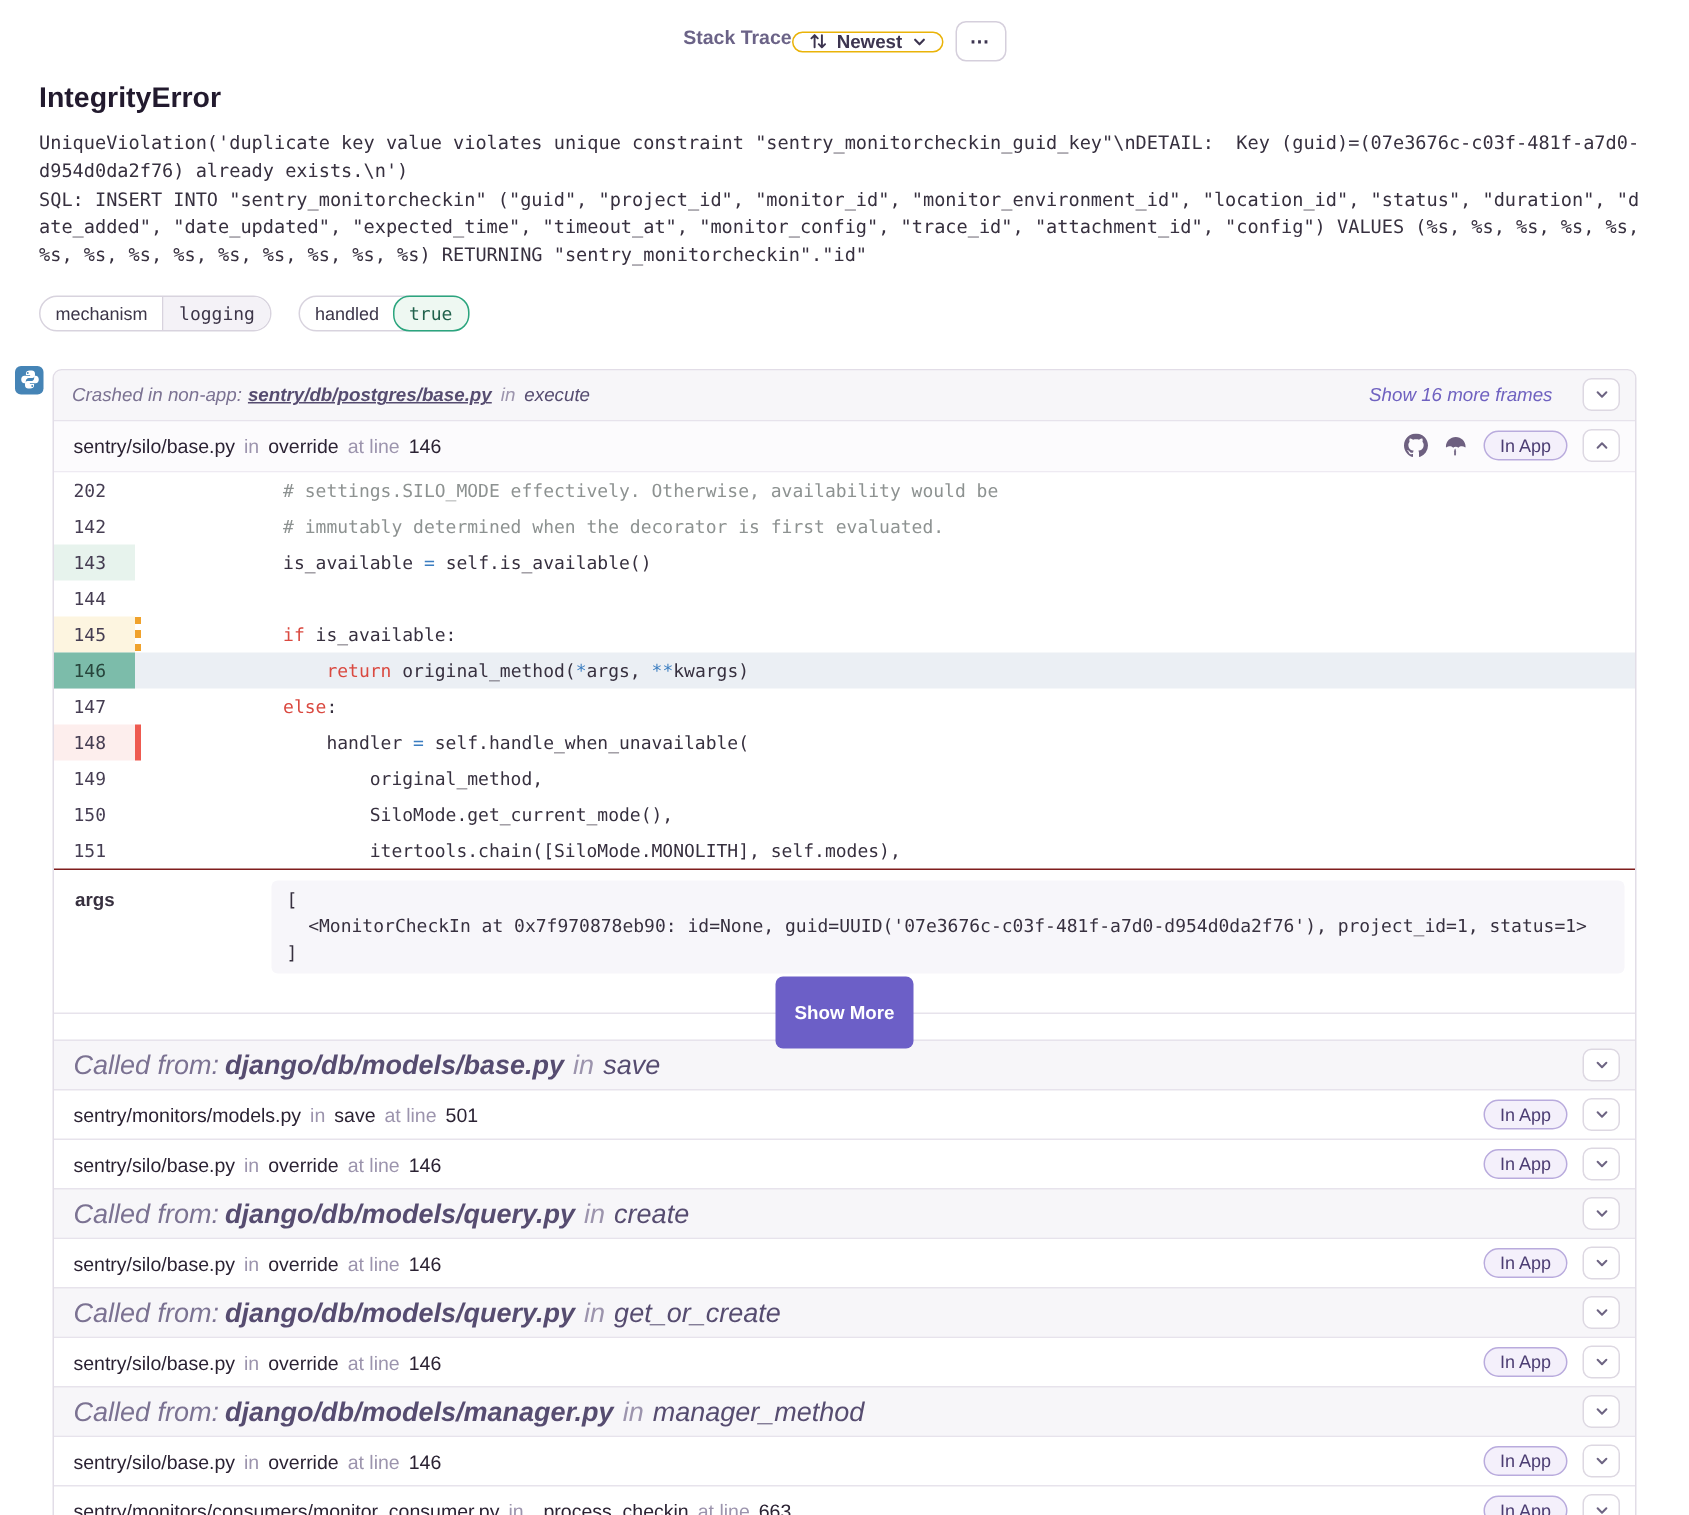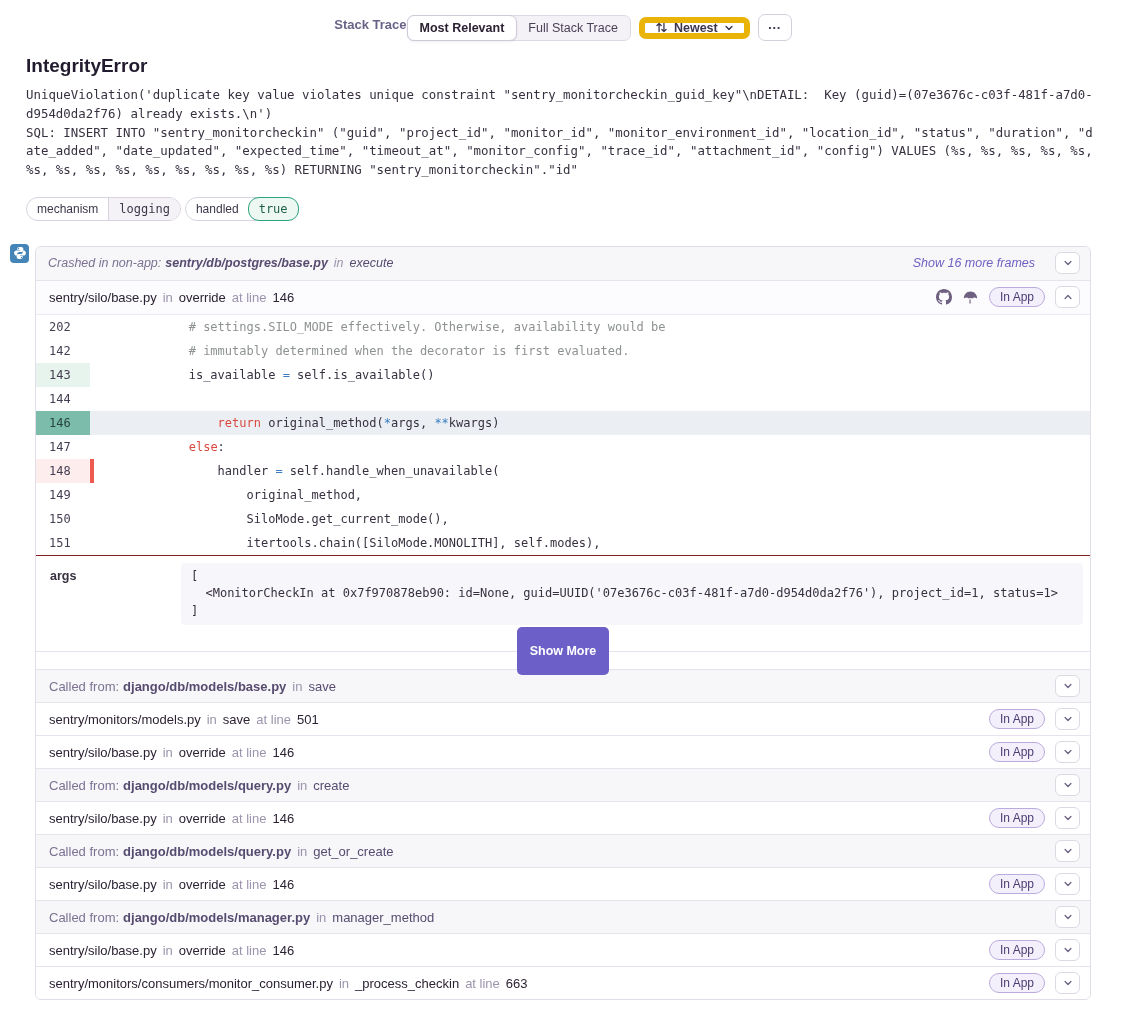--- a/index.html
+++ b/index.html
@@ -12,51 +12,51 @@
 
   
   .topbar { display:flex; justify-content:center; align-items:flex-start; height:30px; }
   .page-title { font-size:13px; font-weight:700; color:#6b6387; padding-top:3px; }
   .controls { display:flex; gap:8px; align-items:center; }
   .seg { display:flex; background:#f4f2f7; border:1px solid #ddd8e2; border-radius:7px; }
   .seg-btn { border:none; background:transparent; font-size:12.5px; padding:5px 12px; color:#4a4158;
              border-radius:7px; font-family:inherit; cursor:pointer; white-space:nowrap; }
   .seg-btn.active { background:#fff; border:1px solid #cfc9d8; font-weight:700; margin:-1px; color:#2b2233;
                     box-shadow:0 1px 2px rgba(43,34,51,.08); }
-  .sort-btn { display:flex; align-items:center; gap:6px; background:#fff; border:6px solid #eab308;
+  .sort-btn { display:flex; align-items:center; gap:6px; background:#fff; border:1px solid #eab308;
               border-radius:7px; padding:5px 10px; font-size:12.5px; font-weight:700; color:#3d3550;
               font-family:inherit; cursor:pointer; height:14px; }
   .sort-btn svg { color:#3d3550; }
   .more-btn { background:#fff; border:1px solid #d5cfdc; border-radius:7px; width:34px; height:27px;
               font-size:13px; color:#3d3550; cursor:pointer; letter-spacing:1px; font-weight:700;
               display:flex; align-items:center; justify-content:center; }
 
   
   .error-type { font-size:19px; font-weight:700; color:#221a2e; margin:11px 0 9px 0; }
   .message { font-family:"DejaVu Sans Mono", monospace; font-size:12.4px; line-height:18.8px;
              white-space:pre-wrap; word-break:break-all; color:#37303f; margin:0 0 17px 0; }
 
   
-  .tags { display:flex; gap:4px; margin-bottom:25px; }
+  .tags { display:flex; gap:18px; margin-bottom:25px; }
   .tag { display:inline-flex; border:1px solid #d8d3de; border-radius:12px; height:24px; align-items:stretch;
          font-size:12px; background:#fff; cursor:pointer; }
   .tag-key { padding:4px 10px; color:#3d3649; }
   .tag-val { padding:4px 10px; background:#f4f2f7; font-family:"DejaVu Sans Mono", monospace;
              color:#3d3649; border-left:1px solid #d8d3de; border-radius:0 11px 11px 0; }
   .tag-val.success { background:#eef8f2; border:1px solid #2ba57e; border-radius:11px; margin:-1px; color:#20614c; }
 
   
   .trace-wrap { position:relative; margin:0 9px; }
   .platform-badge { position:absolute; left:-25px; top:-2px; width:19px; height:19px; border-radius:4px;
                     background:#4584b6; display:flex; align-items:center; justify-content:center; }
   .panel { border:1px solid #e2dde7; border-radius:6px; overflow:hidden; background:#fff; }
 
   .crashed-row { display:flex; align-items:center; background:#f7f6f9; padding:0 10px 0 12px; height:34px;
                  border-bottom:1px solid #e7e3ec; font-size:12.5px; font-style:italic; color:#7b7292; cursor:pointer;text-align:center; }
-  .cr-path { font-weight:700; color:#564c70; margin-left:4px; }
+  .cr-path { font-weight:700; color:#564c70; margin-left:4px;text-decoration:underline; }
   .dim-in { color:#9c94ad; margin:0 6px; }
   .cr-func { color:#564c70; }
   .show-more-frames { color:#6f61c0; margin-right:10px; cursor:pointer; }
   .spacer { flex:1; }
 
   .frame-header { display:flex; align-items:center; height:34px; padding:0 10px 0 13px; background:#fcfbfd;
                   border-bottom:1px solid #eeeaf2; font-size:13px; cursor:pointer; }
   .fh-icons { display:flex; align-items:center; gap:11px; margin-right:11px; color:#6e6080; }
   .fh-icons svg { display:block; cursor:pointer; }
   .inapp-pill { border:1px solid #b9abdd; background:#f4f0fb; color:#4c3d73; border-radius:11px;
@@ -90,38 +90,34 @@
                color:#37303f; white-space:pre-wrap; word-break:break-all; margin:0; }
 
   .showmore-row { position:relative; height:37px; display:flex; align-items:center; justify-content:center; }
   .showmore-row::before { content:""; position:absolute; left:0; right:0; top:50%; height:1px; background:#e7e3ec; }
   .showmore-btn { position:relative; z-index:1; background:#6c5fc7; color:#fff; border:none; border-radius:5px;
                   font-size:12.5px; font-weight:700; padding:17px 13px; cursor:pointer; font-family:inherit; }
 
   
   .row { display:flex; align-items:center; height:33px; padding:0 10px 0 13px; border-top:1px solid #e7e3ec;
          font-size:13px; background:#fff; cursor:pointer; }
-  .row.called { background:#f7f6f9; font-size:13px; }
+  .row.called { background:#f7f6f9; font-style:italic; font-size:18px; }
   .cf-prefix { color:#7b7292; }
   .cf-path { font-weight:700; color:#564c70; margin-left:4px; }
   .cf-func { color:#564c70; }
   .f-path, .f-func, .f-line { color:#2b2233;text-align:center; }
 </style>
 </head>
 <body>
 
 <div class="page">
 
   <div class="topbar">
     <div class="page-title">Stack Trace</div>
     <div class="controls">
-      <div class="seg">
-        <button class="seg-btn active">Most Relevant</button>
-        <button class="seg-btn">Full Stack Trace</button>
-      </div>
       <button class="sort-btn">
         <svg width="13" height="13" viewBox="0 0 16 16" fill="none" stroke="currentColor" stroke-width="1.6" stroke-linecap="round" stroke-linejoin="round">
             <path d="M5 13V3M5 3L2.4 5.6M5 3l2.6 2.6"></path>
             <path d="M11 3v10m0 0l-2.6-2.6M11 13l2.6-2.6"></path>
           </svg>
         <span>Newest</span>
         <svg width="10" height="10" viewBox="0 0 12 12" fill="none" stroke="currentColor" stroke-width="1.7" stroke-linecap="round" stroke-linejoin="round">
             <path d="M2.5 4.2L6 7.8l3.5-3.6"></path>
           </svg>
       </button>
@@ -210,20 +206,25 @@
           <div class="code-line">
             <span class="ln ok">143</span>
             <span class="marker "></span>
             <span class="src"><span class="tok ">            is_available </span><span class="tok o">=</span><span class="tok "> self.is_available()</span></span>
           </div>
           <div class="code-line">
             <span class="ln ">144</span>
             <span class="marker "></span>
             <span class="src"></span>
           </div>
+          <div class="code-line">
+            <span class="ln warn">145</span>
+            <span class="marker dashed"></span>
+            <span class="src"><span class="tok ">            </span><span class="tok k">if</span><span class="tok "> is_available:</span></span>
+          </div>
           <div class="code-line active">
             <span class="ln active">146</span>
             <span class="marker "></span>
             <span class="src"><span class="tok ">                </span><span class="tok k">return</span><span class="tok "> original_method(</span><span class="tok o">*</span><span class="tok ">args, </span><span class="tok o">**</span><span class="tok ">kwargs)</span></span>
           </div>
           <div class="code-line">
             <span class="ln ">147</span>
             <span class="marker "></span>
             <span class="src"><span class="tok ">            </span><span class="tok k">else</span><span class="tok ">:</span></span>
           </div>

